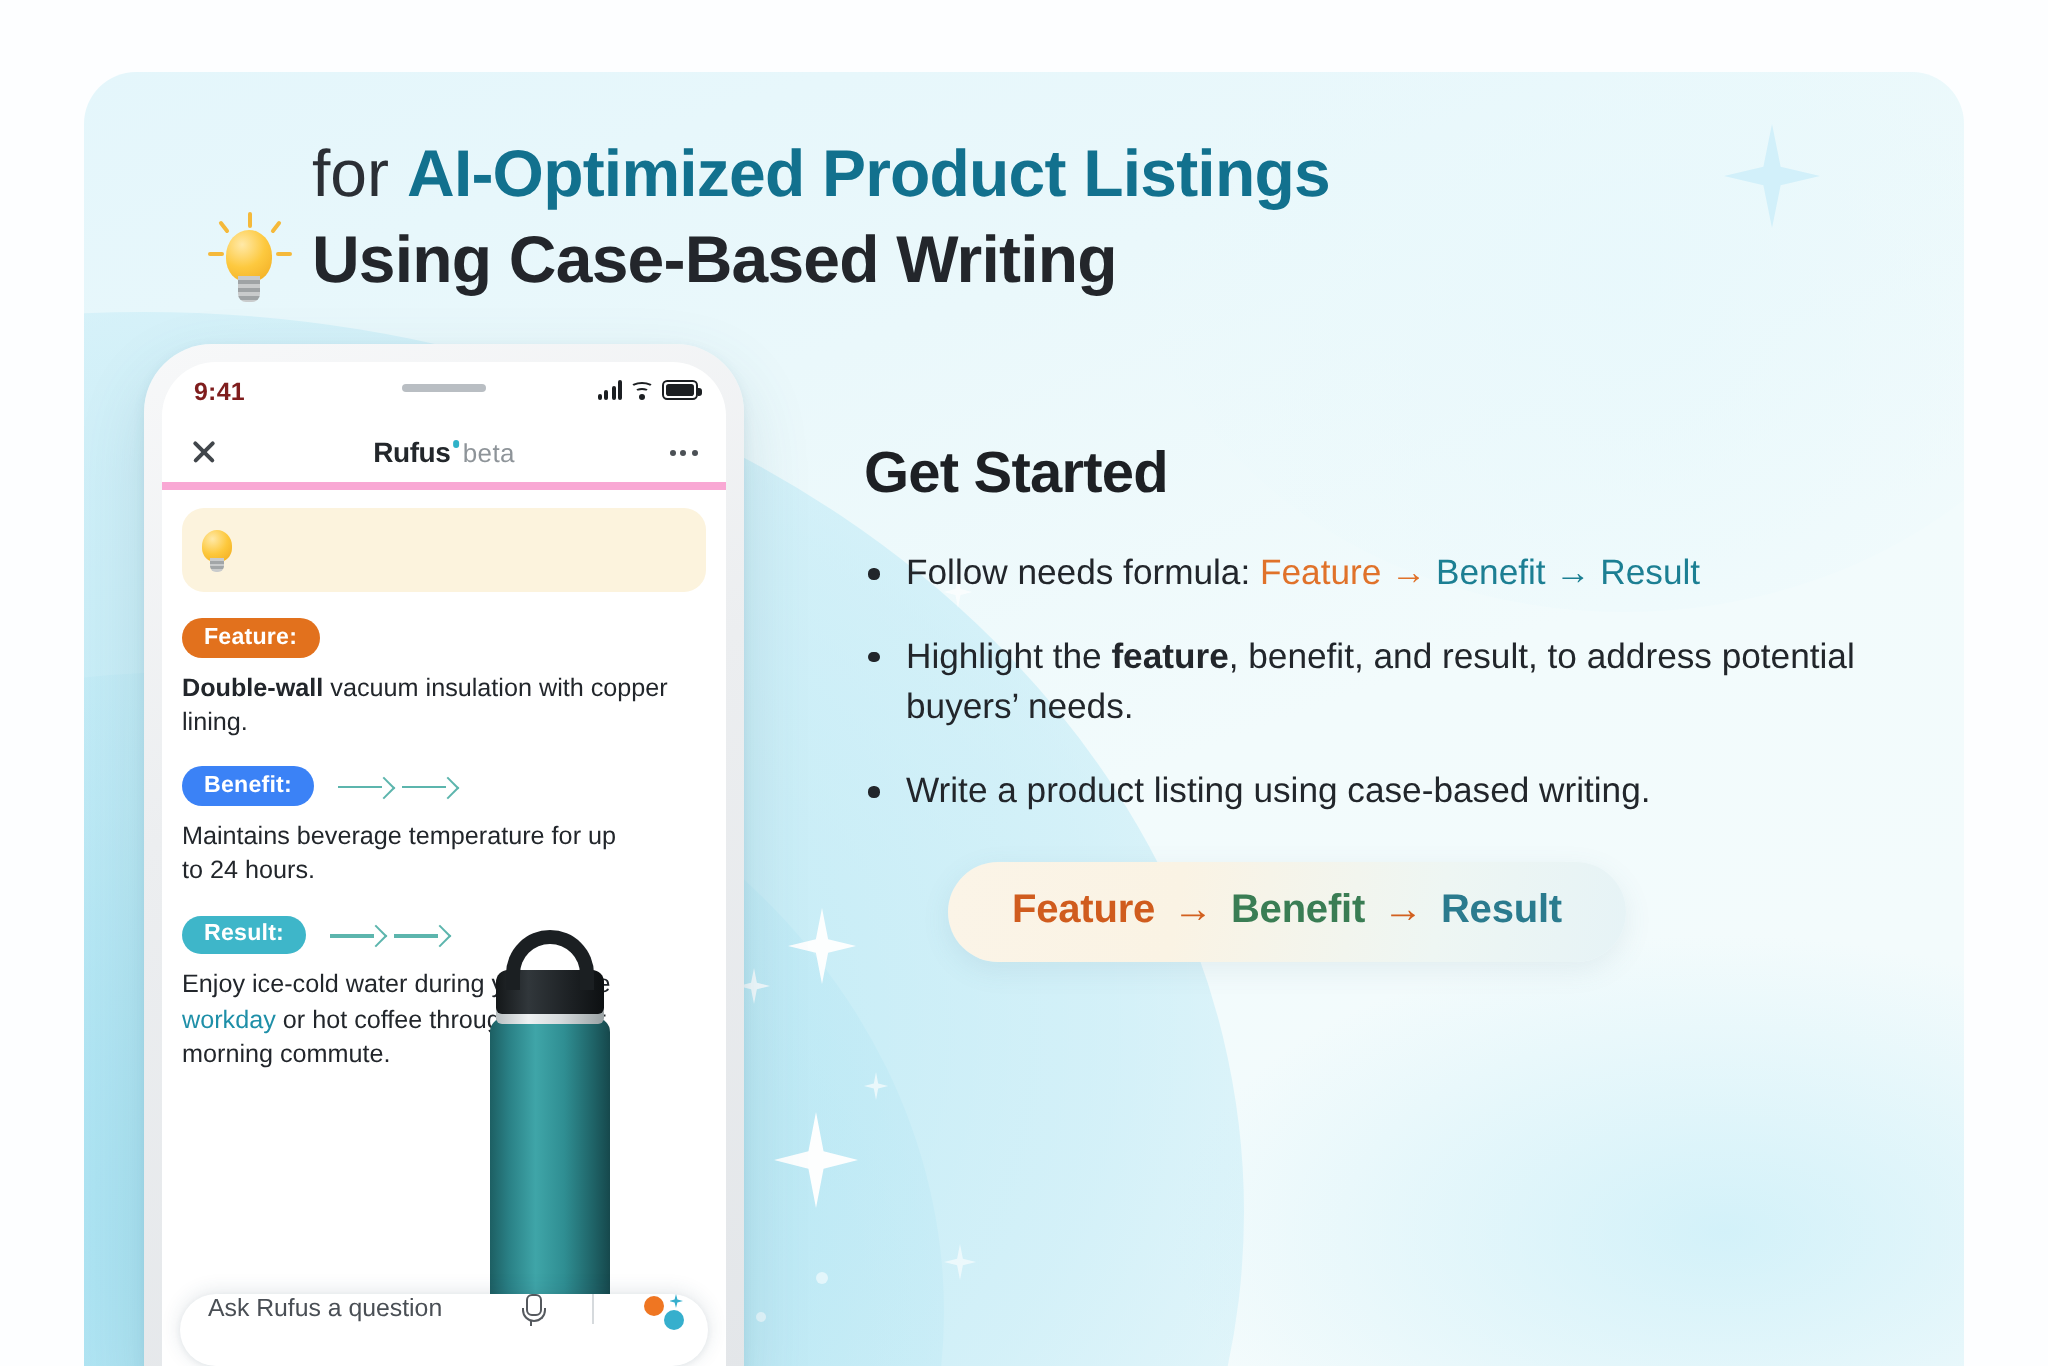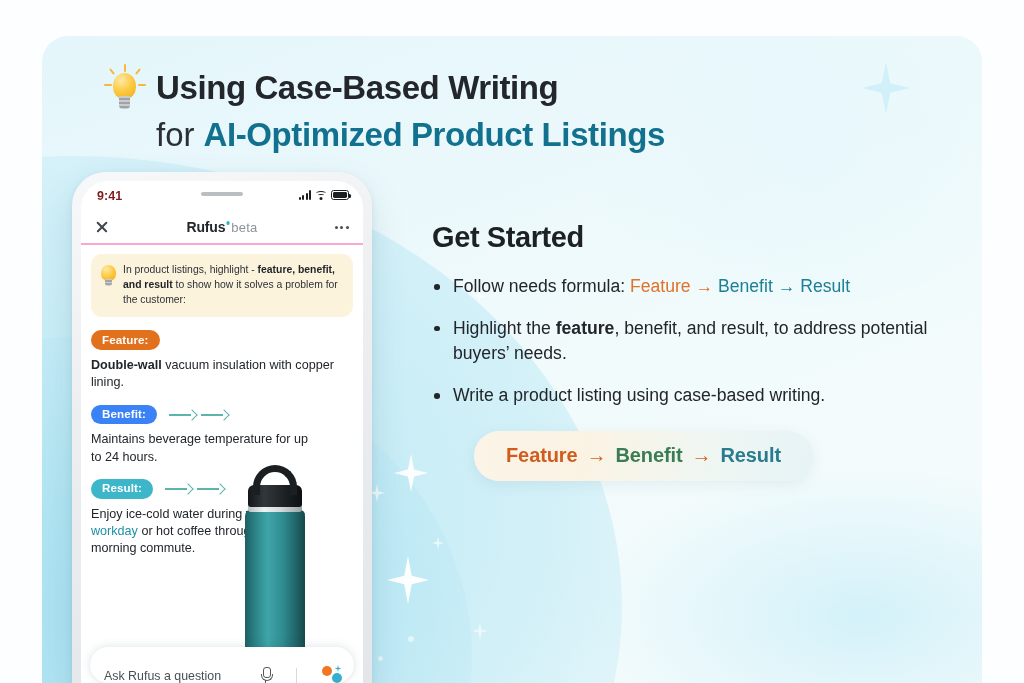--- a/index.html
+++ b/index.html
@@ -235,21 +235,21 @@
   .batt i {
     display: block; height: 100%;
     width: 100%;
     background: #1c1f22;
     border-radius: 1.4px;
   }
 
   
   .appbar {
     height: 34px;
-    border-bottom: 2px solid #f9a8d4;
+    border-bottom: 4px solid #f9a8d4;
     display: flex;
     align-items: center;
     justify-content: space-between;
     padding: 0 14px;
     position: relative;
   }
   .x-icon {
     width: 14px; height: 14px;
     position: relative;
   }
@@ -434,21 +434,21 @@
   
   .askbar {
     position: absolute;
     left: 9px; right: 9px;
     bottom: 9px;
     height: 36px;
     background: #ffffff;
     border-radius: 20px;
     box-shadow: 0 -1px 10px rgba(40,70,90,.13), 0 1px 3px rgba(40,70,90,.07);
     display: flex;
-    align-items: flex-end;
+    align-items: flex-start;
     padding: 0 12px 0 14px;
     gap: 16px;
   }
   .ask-ph {
     flex: 1;
     font-size: 12.4px;
     color: #4a4f55;
   }
   .mic {
     width: 11px; height: 16px;
@@ -602,35 +602,35 @@
         <i></i>
       </div>
     <div class="dot" style="left:290px; top:578px; width:9px; height:9px;"></div>
     <div class="dot" style="left:314px; top:606px; width:6px; height:6px;"></div>
     <div class="dot" style="left:284px; top:626px; width:12px; height:12px;"></div>
     <div class="dot" style="left:336px; top:620px; width:5px; height:5px;"></div>
     <div class="dot" style="left:366px; top:600px; width:6px; height:6px;"></div>
     <div class="dot" style="left:258px; top:604px; width:5px; height:5px;"></div>
 
     <div id="heading">
+      <div class="head-line l2">
+        <span class="h-for">for</span>
+        <span class="h-accent">AI-Optimized Product Listings</span>
+      </div>
       <div class="head-line l1">
         <div class="bulb">
           <span class="bulb-ray r1"></span>
           <span class="bulb-ray r2"></span>
           <span class="bulb-ray r3"></span>
           <span class="bulb-ray r4"></span>
           <span class="bulb-ray r5"></span>
           <span class="bulb-glass"></span>
           <span class="bulb-neck"></span>
         </div>
         <span class="h-title">Using Case-Based Writing</span>
-      </div>
-      <div class="head-line l2">
-        <span class="h-for">for</span>
-        <span class="h-accent">AI-Optimized Product Listings</span>
       </div>
     </div>
 
     <div id="phone">
       <div id="phone-screen">
 
         <div class="statusbar">
           <span class="sb-time">9:41</span>
           <span class="sb-notch"></span>
           <span class="sb-right">
@@ -665,21 +665,20 @@
             </span>
         </div>
 
         <div class="chatbody">
 
           <div class="tip">
             <span class="tip-bulb">
                 <span class="g"></span>
                 <span class="n"></span>
               </span>
-            <div class="tip-text"><span>In product listings, highlight - </span><b>feature, benefit, and result</b><span> to show how it solves a problem for the customer:</span></div>
           </div>
 
           <div class="badge-row">
             <span class="badge feature">Feature:</span>
           </div>
           <div class="card-body wide"><b>Double-wall</b><span> vacuum insulation with copper lining.</span></div>
 
           <div class="badge-row">
             <span class="badge benefit">Benefit:</span>
             <span class="arrows">

